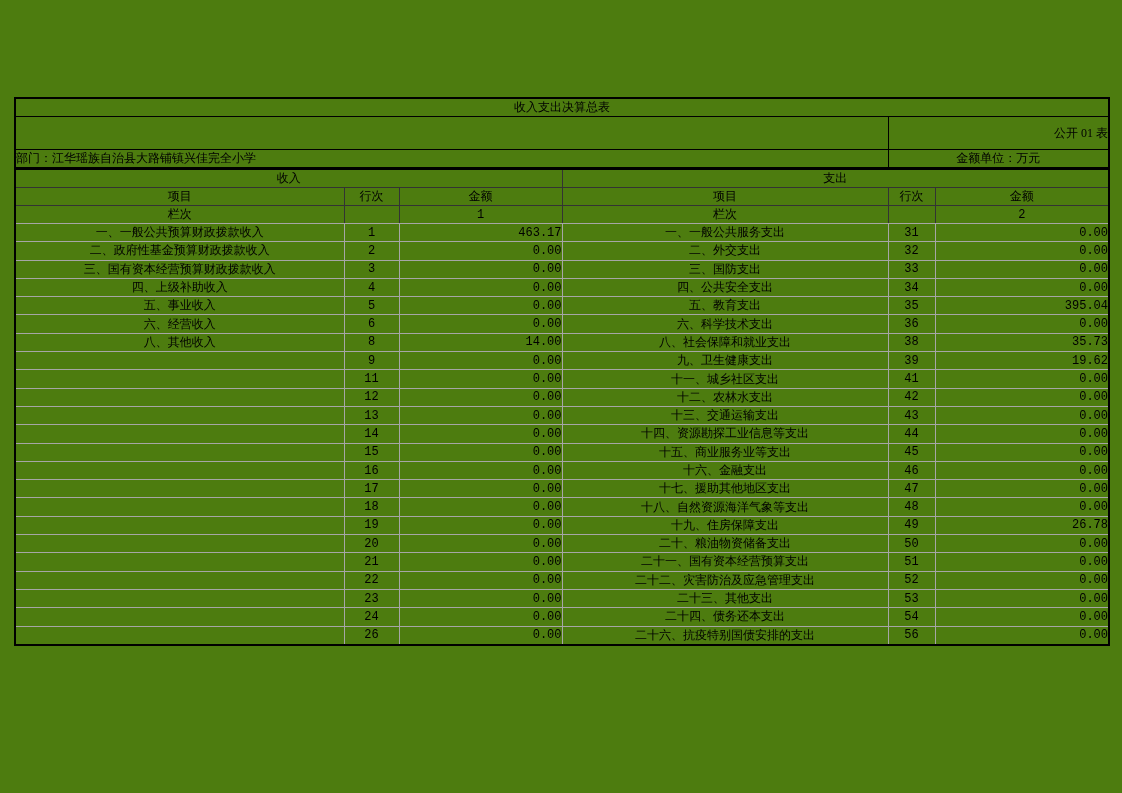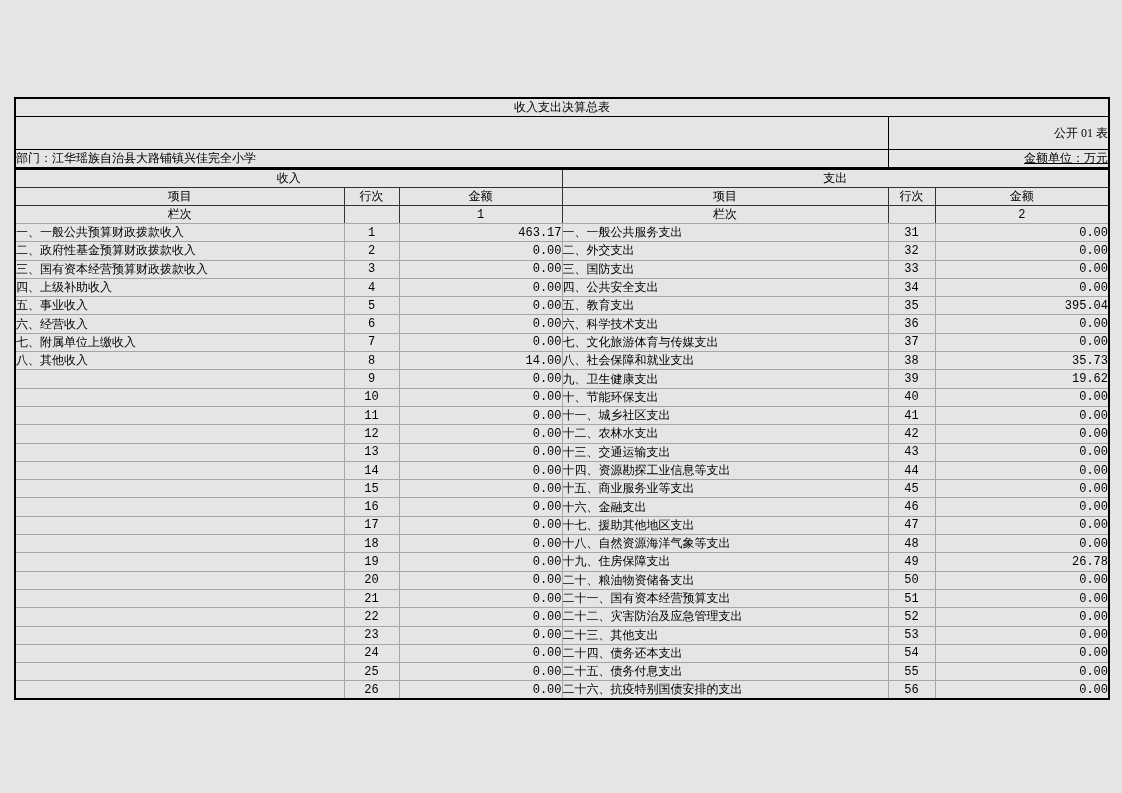--- a/index.html
+++ b/index.html
@@ -10,21 +10,21 @@
     width: 1122px;
     height: 793px;
     overflow: hidden;
     font-family: "Liberation Serif", "DejaVu Serif", serif;
     color: #000;
   }
   .page {
     position: relative;
     width: 1122px;
     height: 793px;
-    background: #e5e5e5;
+    background: #4d7c0f;
   }
   table.acct {
     position: absolute;
     left: 14px;
     top: 97px;
     width: 1094px;
     border-collapse: collapse;
     table-layout: fixed;
     border: 2px solid #000;
   }
@@ -66,45 +66,44 @@
     padding-right: 5px;
     border-bottom: 1px solid #000;
     border-left: 1px solid #000;
   }
   .dept-cell {
     text-align: left;
     padding-left: 5px;
     border-bottom: 3px solid #000;
   }
   .unit-cell {
-    text-align: right;
+    text-align: center;
     padding-right: 5px;
     border-bottom: 3px solid #000;
     border-left: 1px solid #000;
-    text-decoration: underline;
   }
   .sec-cell {
     text-align: center;
     border: 1px solid #333;
   }
   .colhead-cell {
     text-align: center;
     border: 1px solid #333;
   }
   .lanci-cell {
     text-align: center;
     border-left: 1px solid #333;
     border-right: 1px solid #333;
     border-top: 1px solid #333;
     border-bottom: 1px solid #a6a6a6;
   }
   
   tbody.data tr { height: 18.3px; }
   tbody.data td { border: 1px solid #a6a6a6; }
-  .c-item { text-align: left;  padding-left: 4px; }
+  .c-item { text-align: center;  padding-left: 4px; }
   .c-line { text-align: center; }
   .c-amt  { text-align: right; padding-right: 6px; }
   .num {
     font-family: "Liberation Mono", "DejaVu Sans Mono", monospace;
     font-size: 13px;
   }
 </style>
 </head>
 <body>
 
@@ -194,53 +193,37 @@
   </tr>
         <tr>
     <td class="c-item">六、经营收入</td>
     <td class="c-line num">6</td>
     <td class="c-amt num">0.00</td>
     <td class="c-item">六、科学技术支出</td>
     <td class="c-line num">36</td>
     <td class="c-amt num">0.00</td>
   </tr>
         <tr>
-    <td class="c-item">七、附属单位上缴收入</td>
-    <td class="c-line num">7</td>
-    <td class="c-amt num">0.00</td>
-    <td class="c-item">七、文化旅游体育与传媒支出</td>
-    <td class="c-line num">37</td>
-    <td class="c-amt num">0.00</td>
-  </tr>
-        <tr>
     <td class="c-item">八、其他收入</td>
     <td class="c-line num">8</td>
     <td class="c-amt num">14.00</td>
     <td class="c-item">八、社会保障和就业支出</td>
     <td class="c-line num">38</td>
     <td class="c-amt num">35.73</td>
   </tr>
         <tr>
     <td class="c-item"></td>
     <td class="c-line num">9</td>
     <td class="c-amt num">0.00</td>
     <td class="c-item">九、卫生健康支出</td>
     <td class="c-line num">39</td>
     <td class="c-amt num">19.62</td>
   </tr>
         <tr>
     <td class="c-item"></td>
-    <td class="c-line num">10</td>
-    <td class="c-amt num">0.00</td>
-    <td class="c-item">十、节能环保支出</td>
-    <td class="c-line num">40</td>
-    <td class="c-amt num">0.00</td>
-  </tr>
-        <tr>
-    <td class="c-item"></td>
     <td class="c-line num">11</td>
     <td class="c-amt num">0.00</td>
     <td class="c-item">十一、城乡社区支出</td>
     <td class="c-line num">41</td>
     <td class="c-amt num">0.00</td>
   </tr>
         <tr>
     <td class="c-item"></td>
     <td class="c-line num">12</td>
     <td class="c-amt num">0.00</td>
@@ -335,28 +318,20 @@
     <td class="c-item">二十三、其他支出</td>
     <td class="c-line num">53</td>
     <td class="c-amt num">0.00</td>
   </tr>
         <tr>
     <td class="c-item"></td>
     <td class="c-line num">24</td>
     <td class="c-amt num">0.00</td>
     <td class="c-item">二十四、债务还本支出</td>
     <td class="c-line num">54</td>
-    <td class="c-amt num">0.00</td>
-  </tr>
-        <tr>
-    <td class="c-item"></td>
-    <td class="c-line num">25</td>
-    <td class="c-amt num">0.00</td>
-    <td class="c-item">二十五、债务付息支出</td>
-    <td class="c-line num">55</td>
     <td class="c-amt num">0.00</td>
   </tr>
         <tr>
     <td class="c-item"></td>
     <td class="c-line num">26</td>
     <td class="c-amt num">0.00</td>
     <td class="c-item">二十六、抗疫特别国债安排的支出</td>
     <td class="c-line num">56</td>
     <td class="c-amt num">0.00</td>
   </tr>

